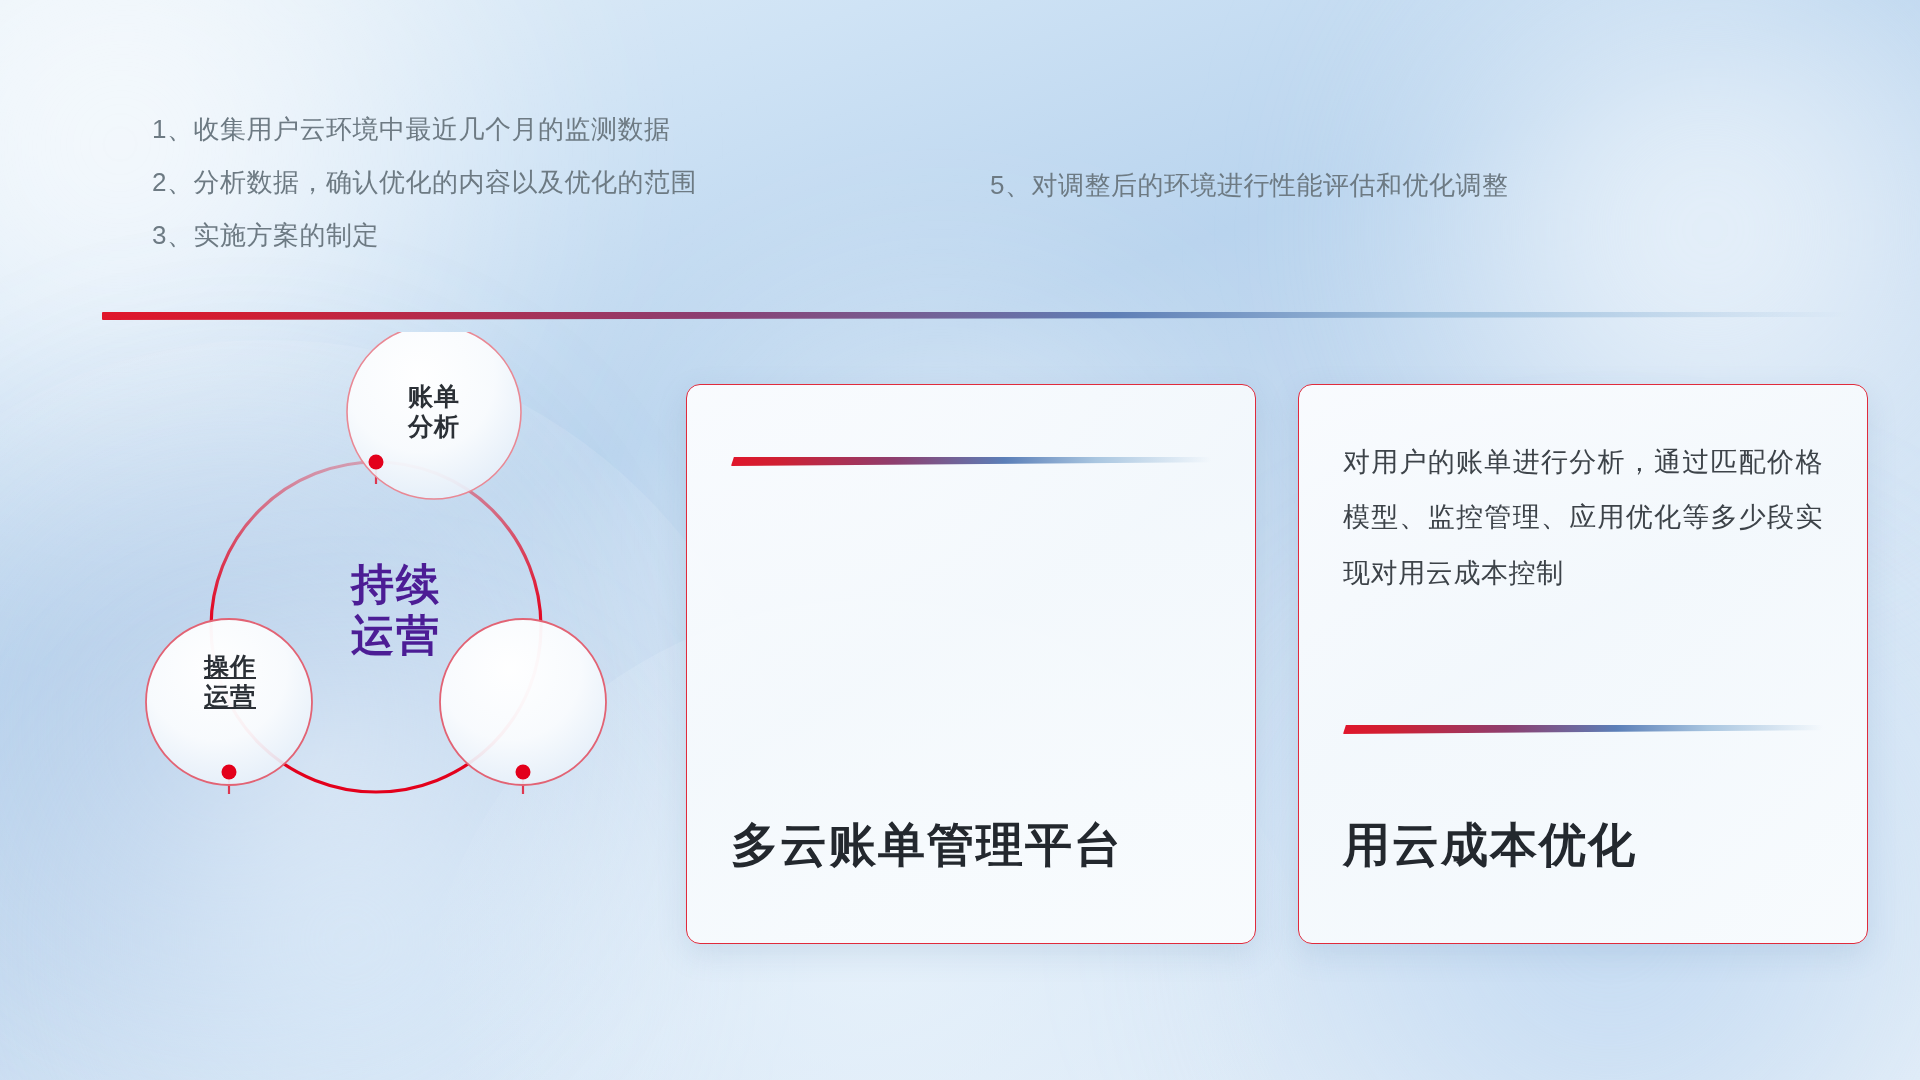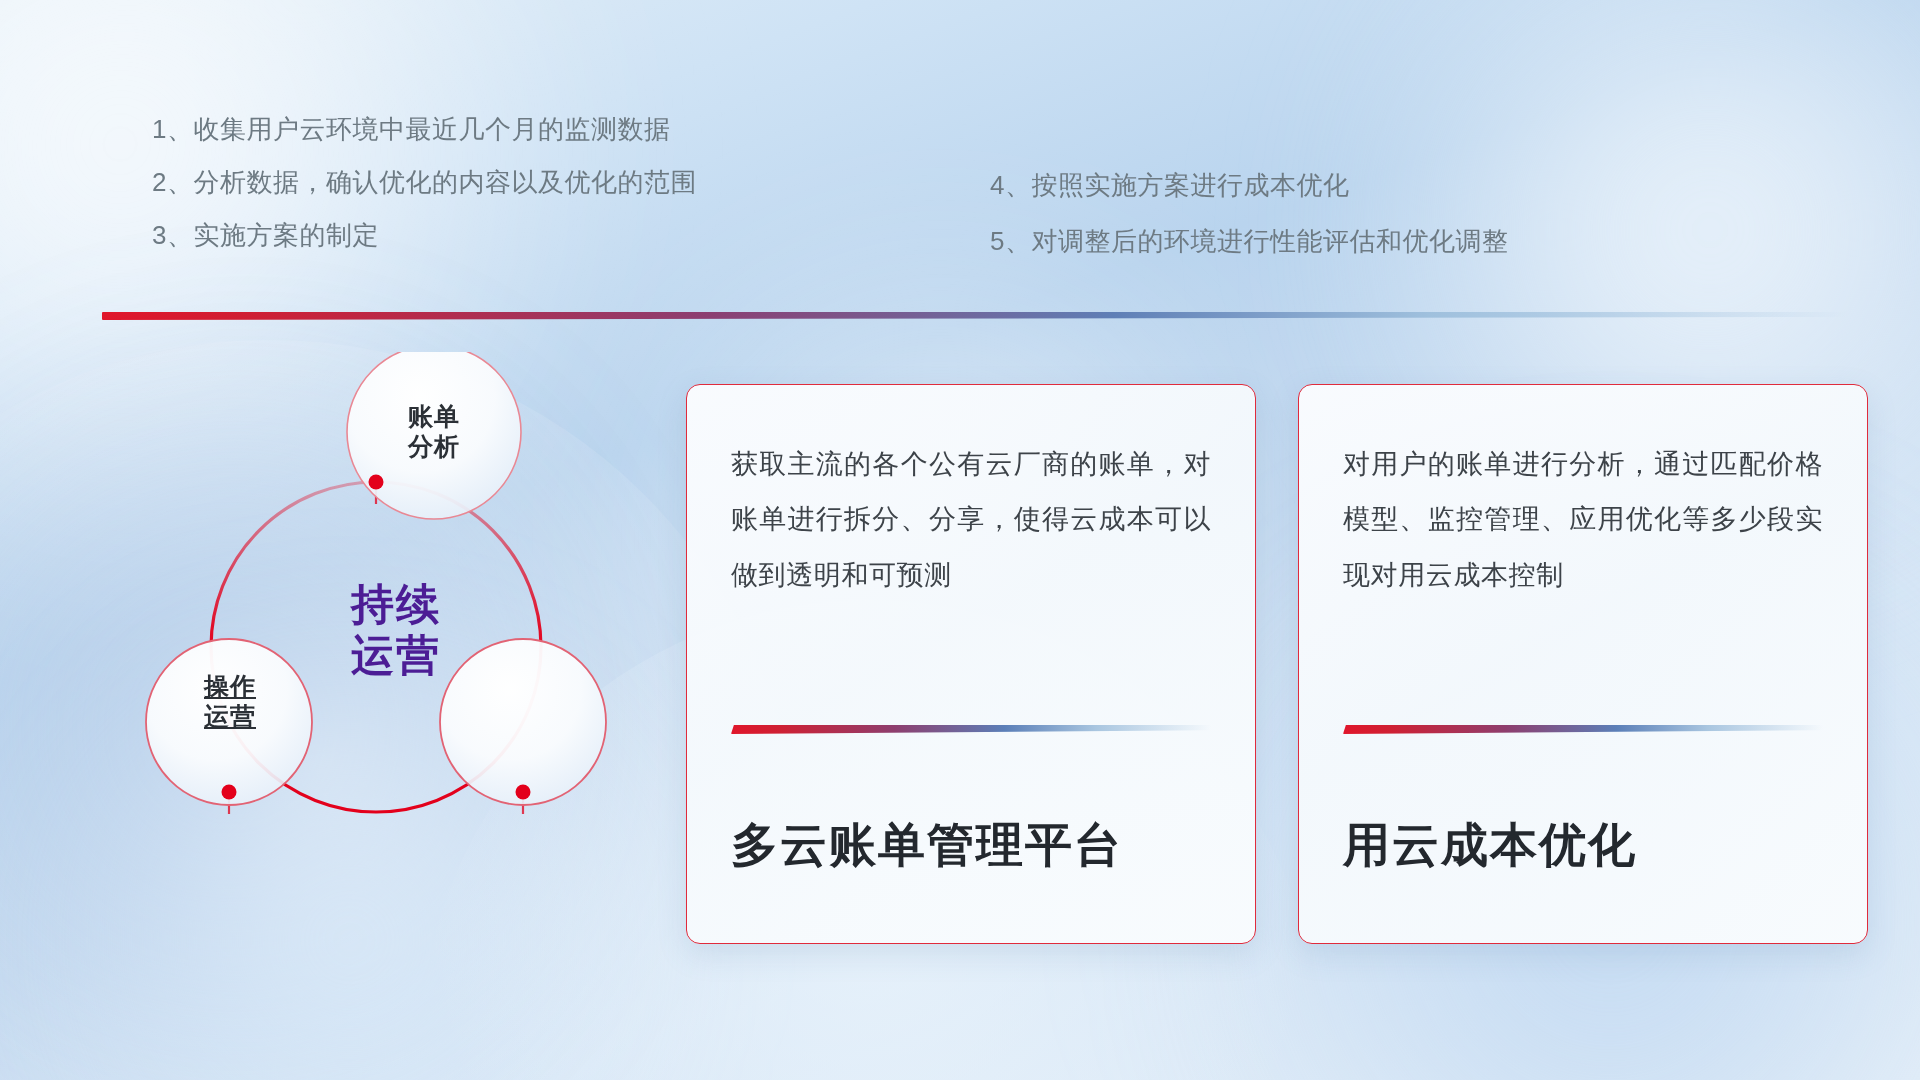--- a/index.html
+++ b/index.html
@@ -56,21 +56,21 @@
     position:absolute; left:102px; top:312px; width:1745px; height:8px; z-index:5;
   }
   #top-divider .bar{
     width:100%; height:100%;
     background:linear-gradient(90deg,#e0162b 0%, #d01e33 8%, #8b3f72 35%, #5f7fb6 58%, #9fc0dd 76%, rgba(226,238,247,0) 100%);
     clip-path:polygon(0 0, 100% 0, 100% 62%, 0 100%);
     border-radius:1px;
   }
 
   
-  #venn{ position:absolute; left:96px; top:352px; width:560px; height:590px; z-index:6; }
+  #venn{ position:absolute; left:96px; top:332px; width:560px; height:590px; z-index:6; }
   #venn svg{ position:absolute; inset:0; width:100%; height:100%; }
 
   .venn-label{
     position:absolute; text-align:center; line-height:1.18;
     font-weight:700; color:#2b3036; letter-spacing:1px;
     pointer-events:none;
   }
   #lbl-top   { left:248px; top:50px;  width:180px; font-size:25px; }
   #lbl-left  { left:44px;  top:320px; width:180px; font-size:25px;text-decoration:underline; }
   #lbl-right { left:352px; top:320px; width:180px; font-size:25px; }
@@ -82,21 +82,21 @@
   
   .card{
     position:absolute; z-index:6; top:384px; width:570px; height:560px;
     border:1.6px solid #e02b3c; border-radius:14px;
     background:linear-gradient(150deg, rgba(252,253,255,.94) 0%, rgba(246,250,253,.92) 45%, rgba(249,252,254,.96) 100%);
     box-shadow:0 10px 30px rgba(90,130,175,.16);
     padding:52px 44px 0 44px;
     display:flex; flex-direction:column;
   }
   #card-1{ left:686px; }
-  #card-2{ left:1298px; }
+  #card-2{ left:1298px;font-family:Liberation Mono, monospace; }
 
   .card-body{
     font-size:27px; line-height:2.05; color:#3d4349;
     letter-spacing:.6px; text-align:justify; text-align-last:left;
     flex:0 0 auto; min-height:268px;
   }
   .card-divider{
     width:100%; height:9px; margin-top:20px;
   }
   .card-divider .bar{
@@ -125,21 +125,20 @@
   <div class="bg-arc2"></div>
 </div>
 
 <div class="top-list" id="list-left">
   <div class="list-item">1、收集用户云环境中最近几个月的监测数据</div>
   <div class="list-item">2、分析数据，确认优化的内容以及优化的范围</div>
   <div class="list-item">3、实施方案的制定</div>
 </div>
 
 <div class="top-list" id="list-right">
-  <div class="list-item">4、按照实施方案进行成本优化</div>
   <div class="list-item">5、对调整后的环境进行性能评估和优化调整</div>
 </div>
 
 <div id="top-divider">
   <div class="bar"></div>
 </div>
 
 <div id="venn">
   <svg viewBox="0 0 560 590" xmlns="http://www.w3.org/2000/svg">
     <defs>
@@ -183,21 +182,20 @@
   </div>
 
 
   <div class="venn-label" id="lbl-center">
     <div>持续</div>
     <div>运营</div>
   </div>
 </div>
 
 <div class="card" id="card-1">
-  <div class="card-body">获取主流的各个公有云厂商的账单，对账单进行拆分、分享，使得云成本可以做到透明和可预测</div>
   <div class="card-divider">
     <div class="bar"></div>
   </div>
   <div class="card-title">多云账单管理平台</div>
 </div>
 
 <div class="card" id="card-2">
   <div class="card-body">对用户的账单进行分析，通过匹配价格模型、监控管理、应用优化等多少段实现对用云成本控制</div>
   <div class="card-divider">
     <div class="bar"></div>

